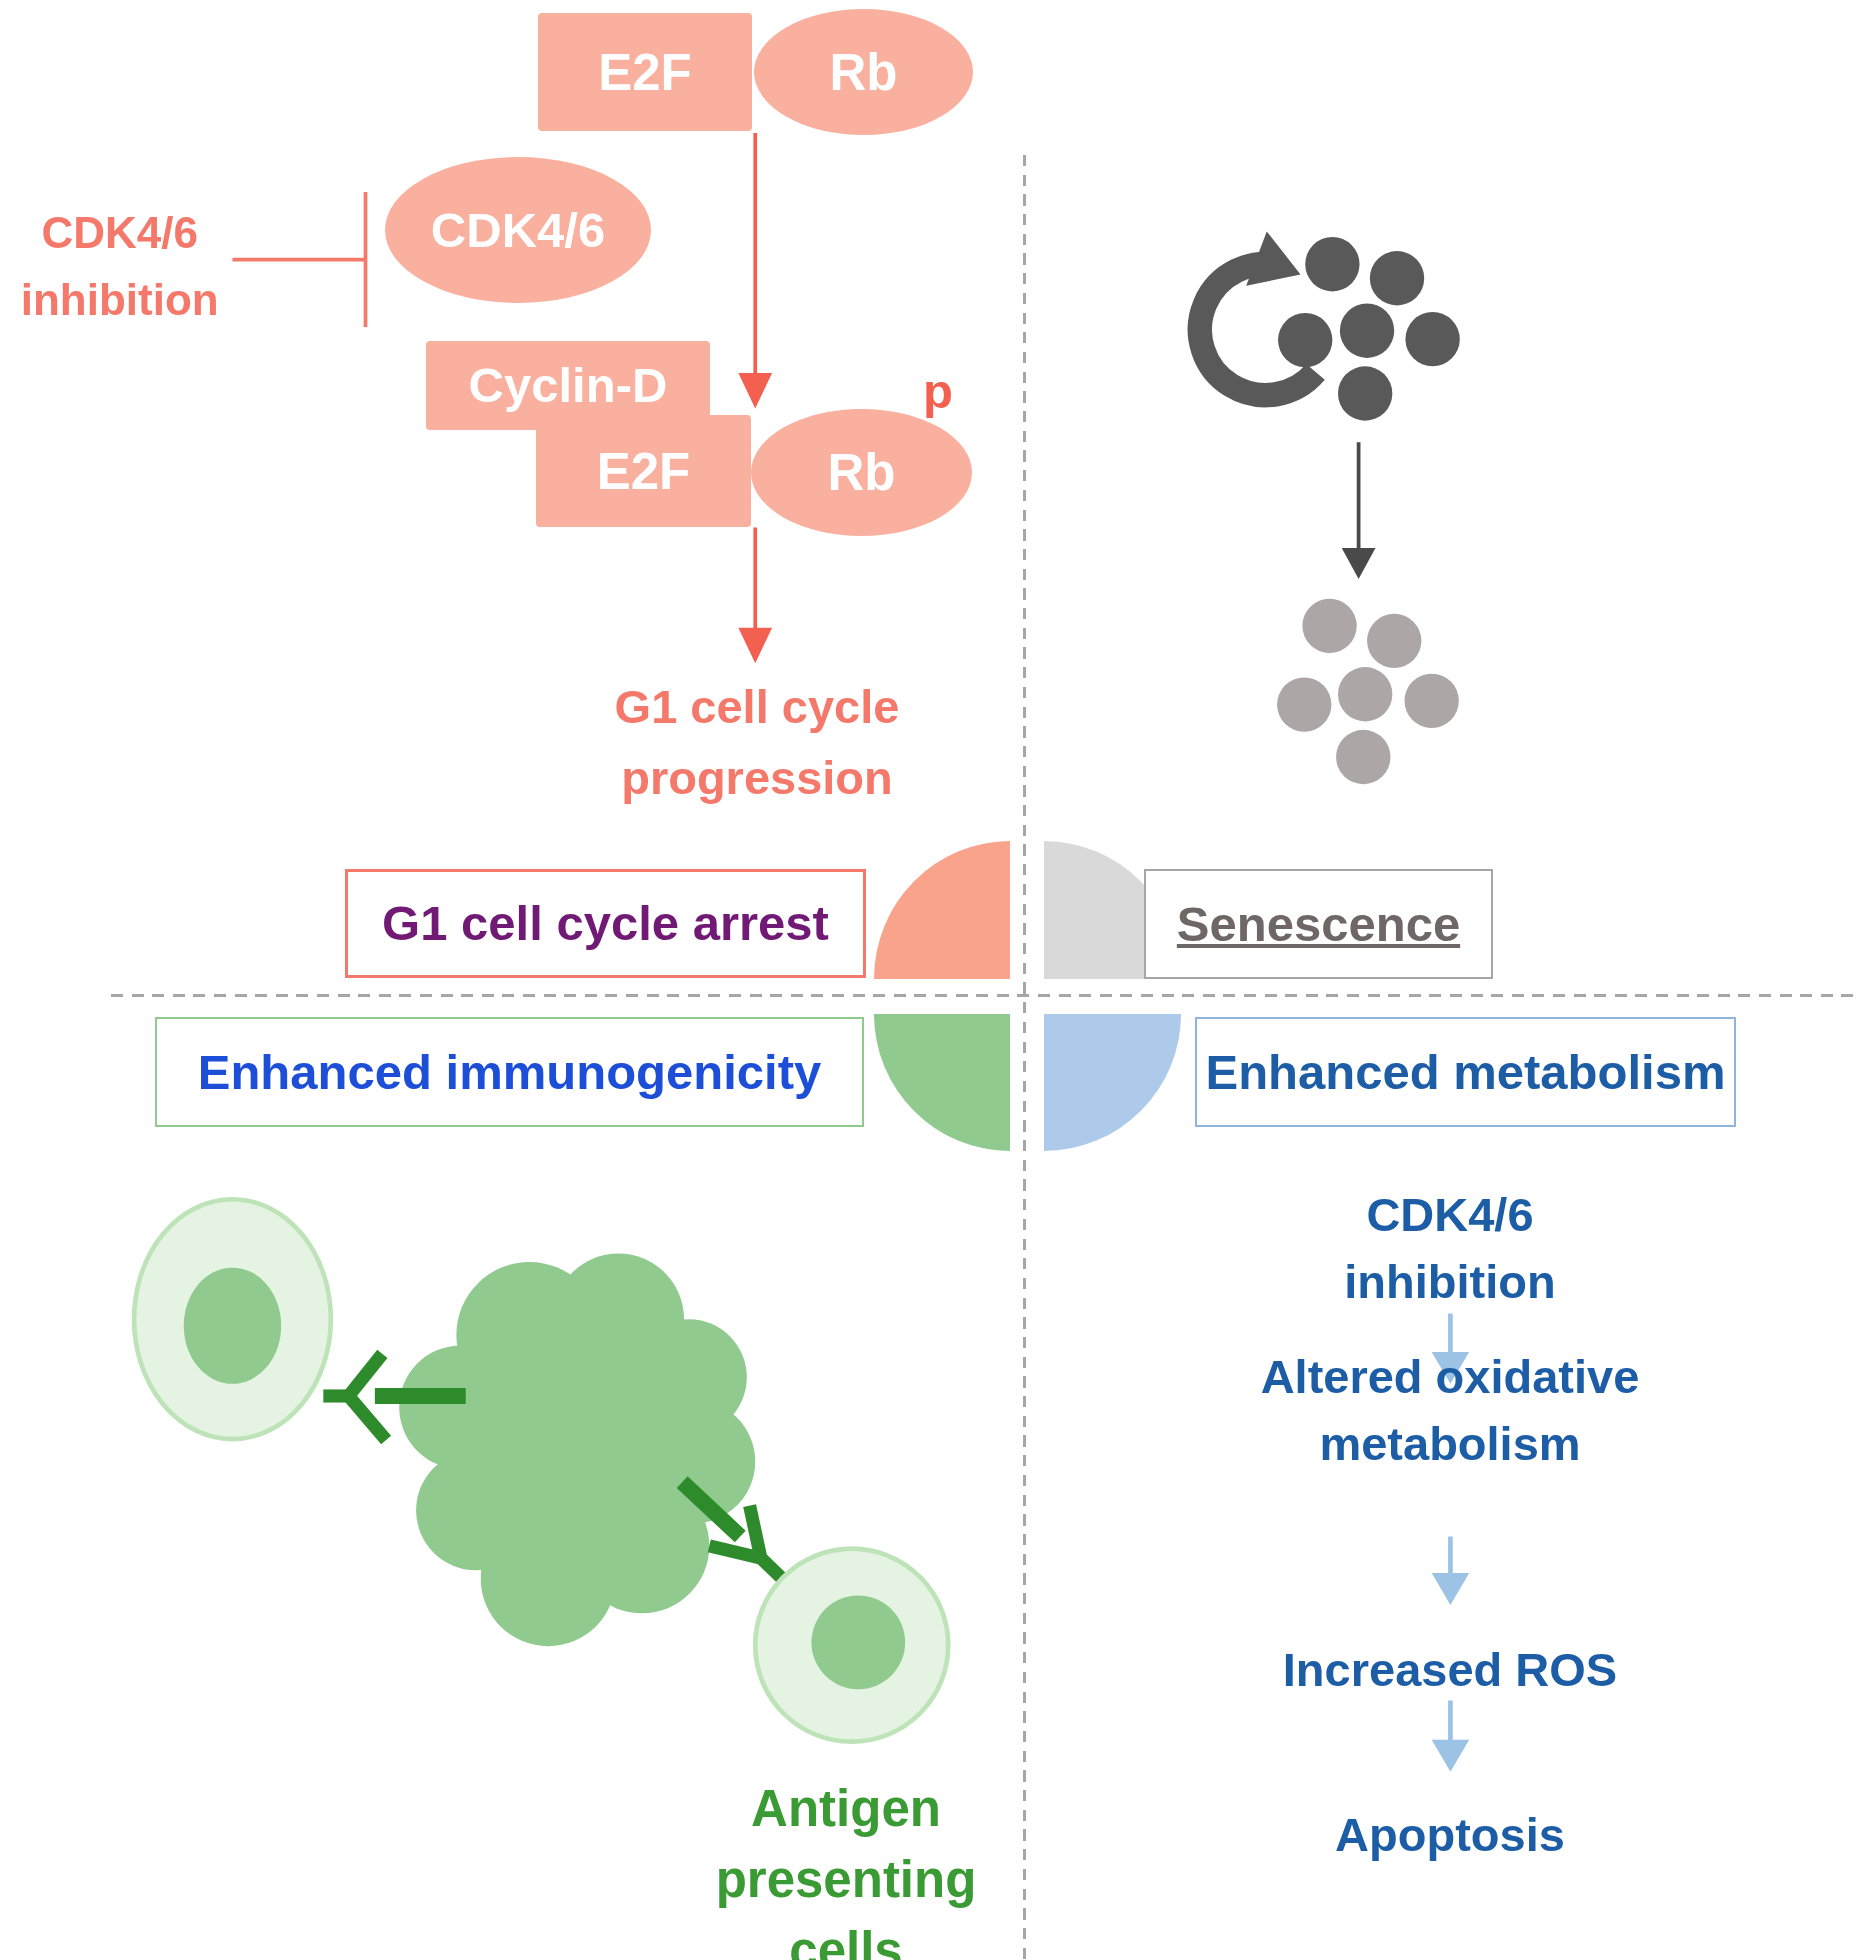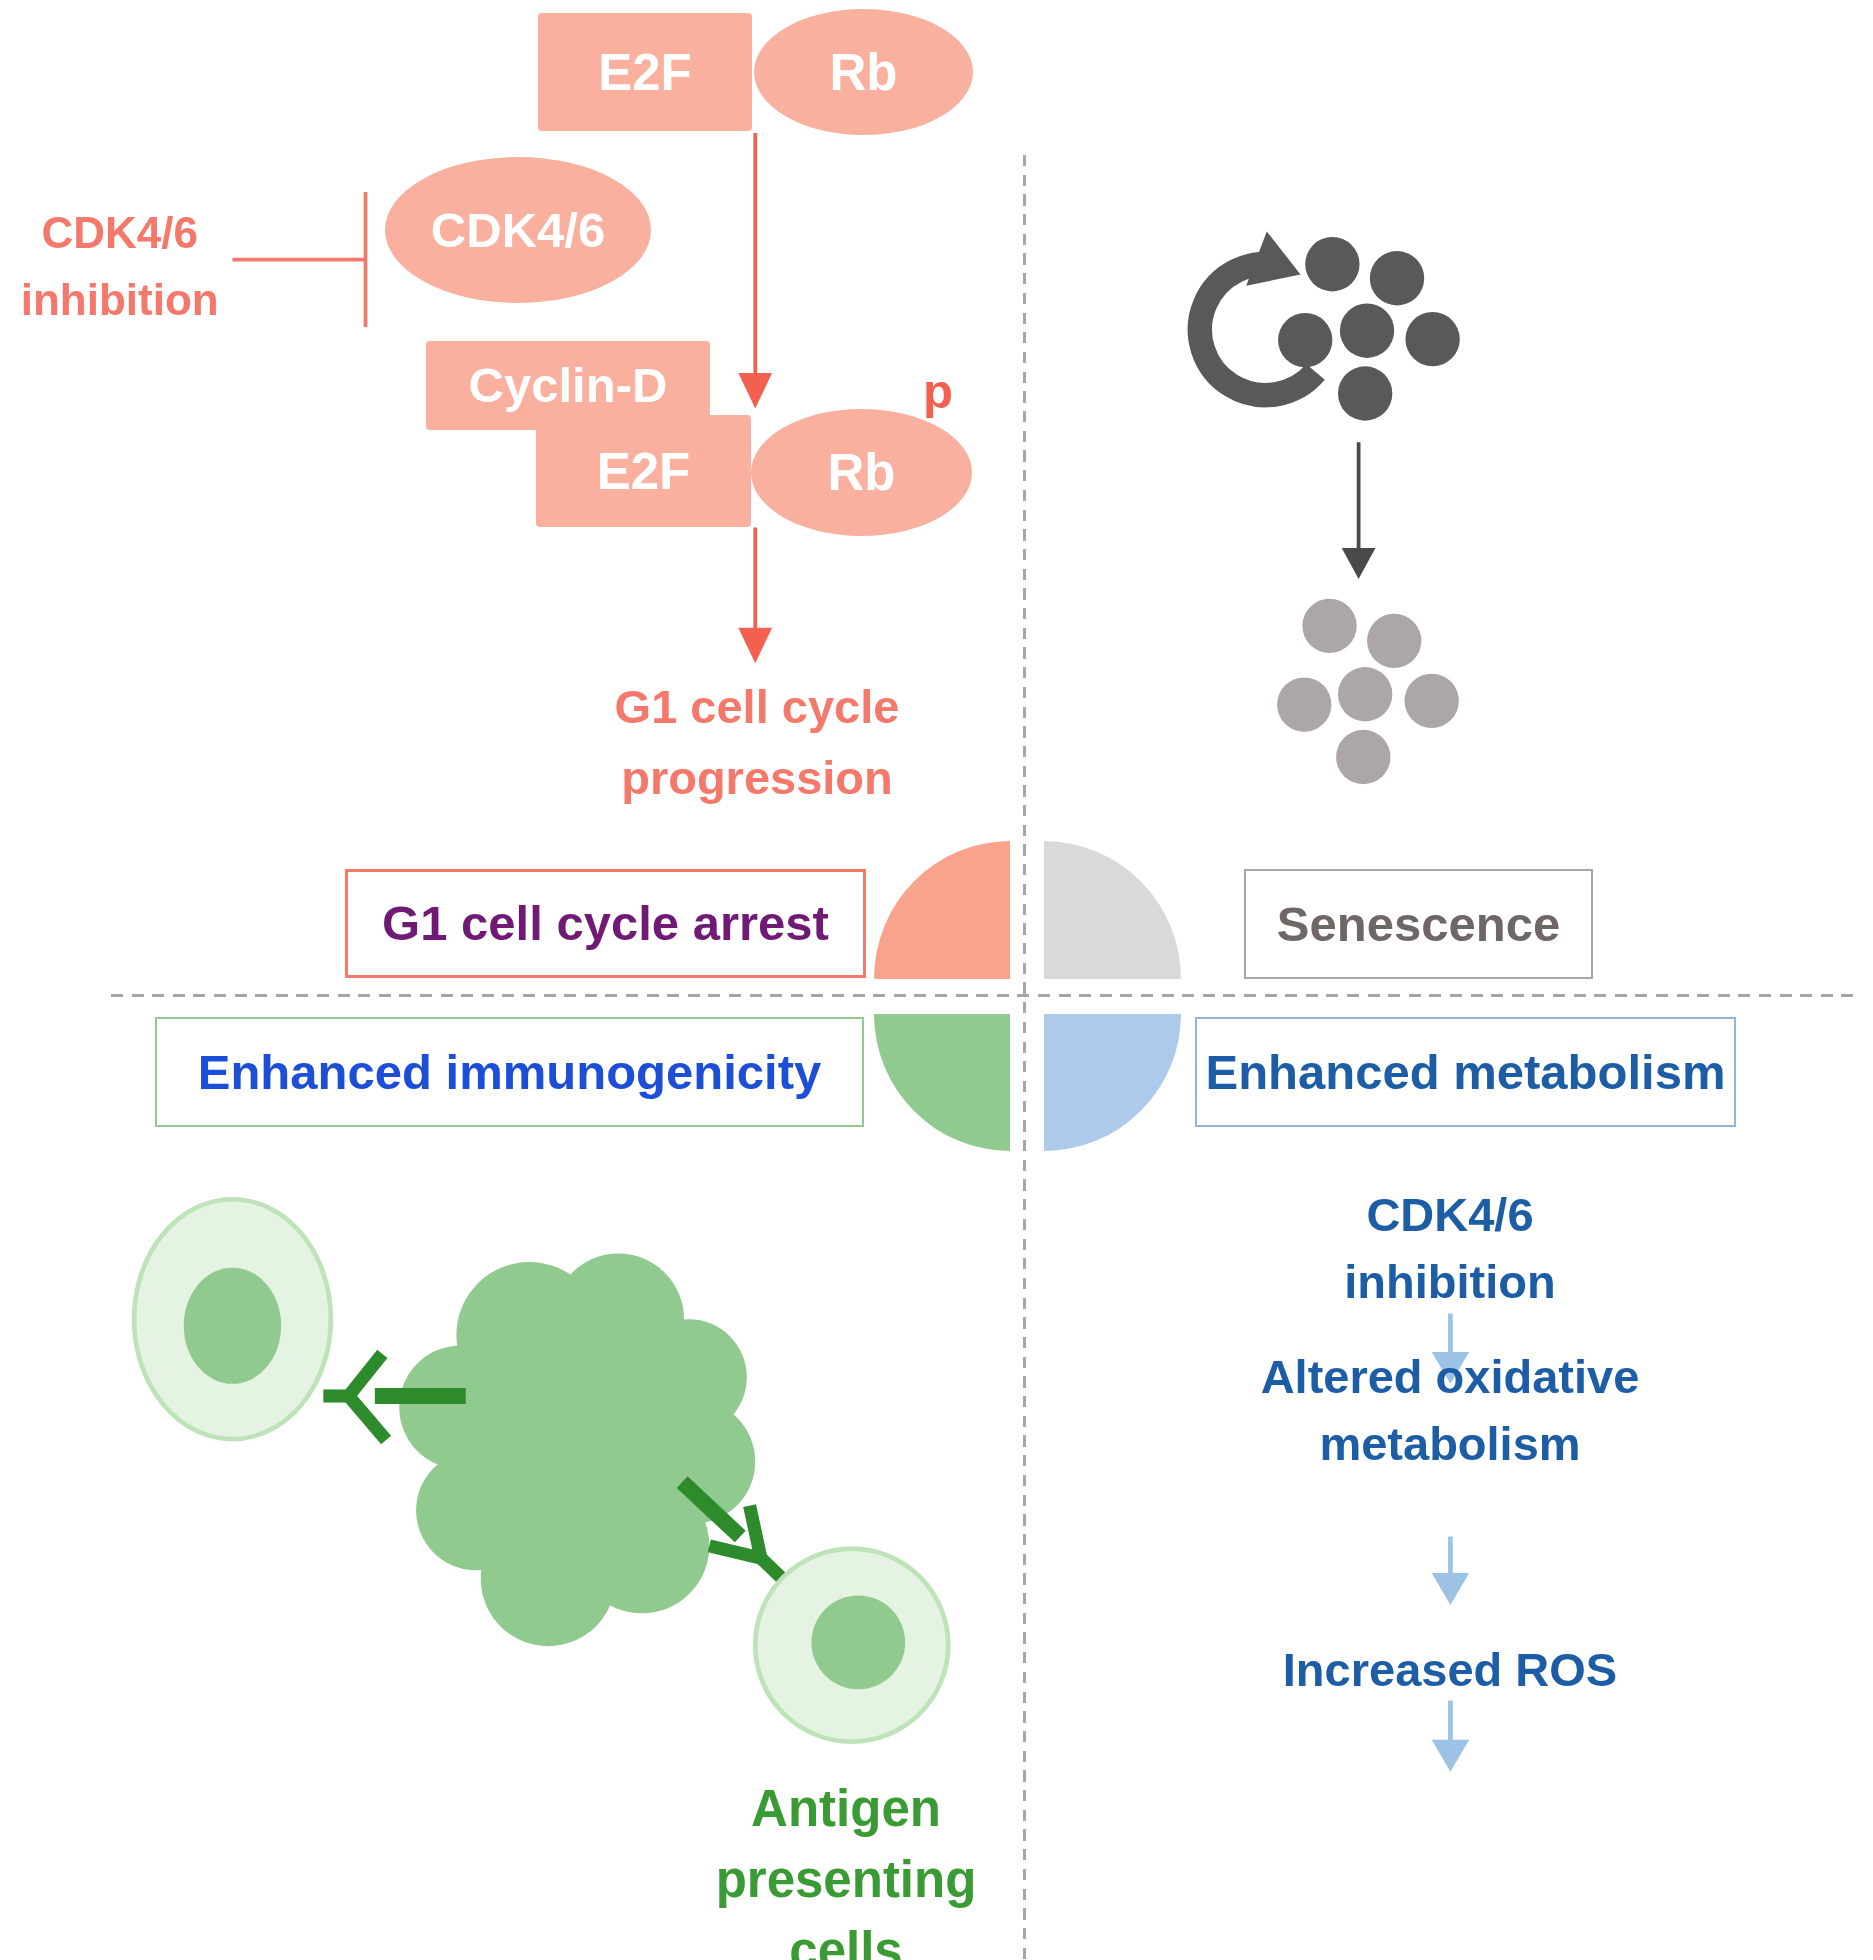--- a/index.html
+++ b/index.html
@@ -178,39 +178,40 @@
   </div>
 
   <div class="abs quarter q-salmon"></div>
   <div class="abs quarter q-gray"></div>
   <div class="abs quarter q-green"></div>
   <div class="abs quarter q-blue"></div>
 
   <div class="abs qbox box-arrest" style="left:345px;top:869px;width:515px;height:103px;">
     <span>G1 cell cycle arrest</span>
   </div>
-  <div class="abs qbox box-senescence" style="left:1244px;top:869px;width:345px;height:106px;">
+  <div class="abs qbox box-senescence" style="left:1144px;top:869px;width:345px;height:106px;text-decoration:underline;">
     <span>Senescence</span>
   </div>
   <div class="abs qbox box-immuno" style="left:155px;top:1017px;width:705px;height:106px;">
     <span>Enhanced immunogenicity</span>
   </div>
   <div class="abs qbox box-metab" style="left:1195px;top:1017px;width:537px;height:106px;">
     <span>Enhanced metabolism</span>
   </div>
 
   <div class="abs txt cascade" style="top:1181px;">
     <div>CDK4/6</div>
     <div>inhibition</div>
   </div>
   <div class="abs txt cascade" style="top:1343px;">
     <div>Altered oxidative</div>
     <div>metabolism</div>
   </div>
   <div class="abs txt cascade" style="top:1636px;">Increased ROS</div>
+  <div class="abs txt cascade" style="top:1801px;">Apoptosis</div>
 
   <div class="abs txt apc-label">
     <div>Antigen</div>
     <div>presenting</div>
     <div>cells</div>
   </div>
 
 </div>
 
 

